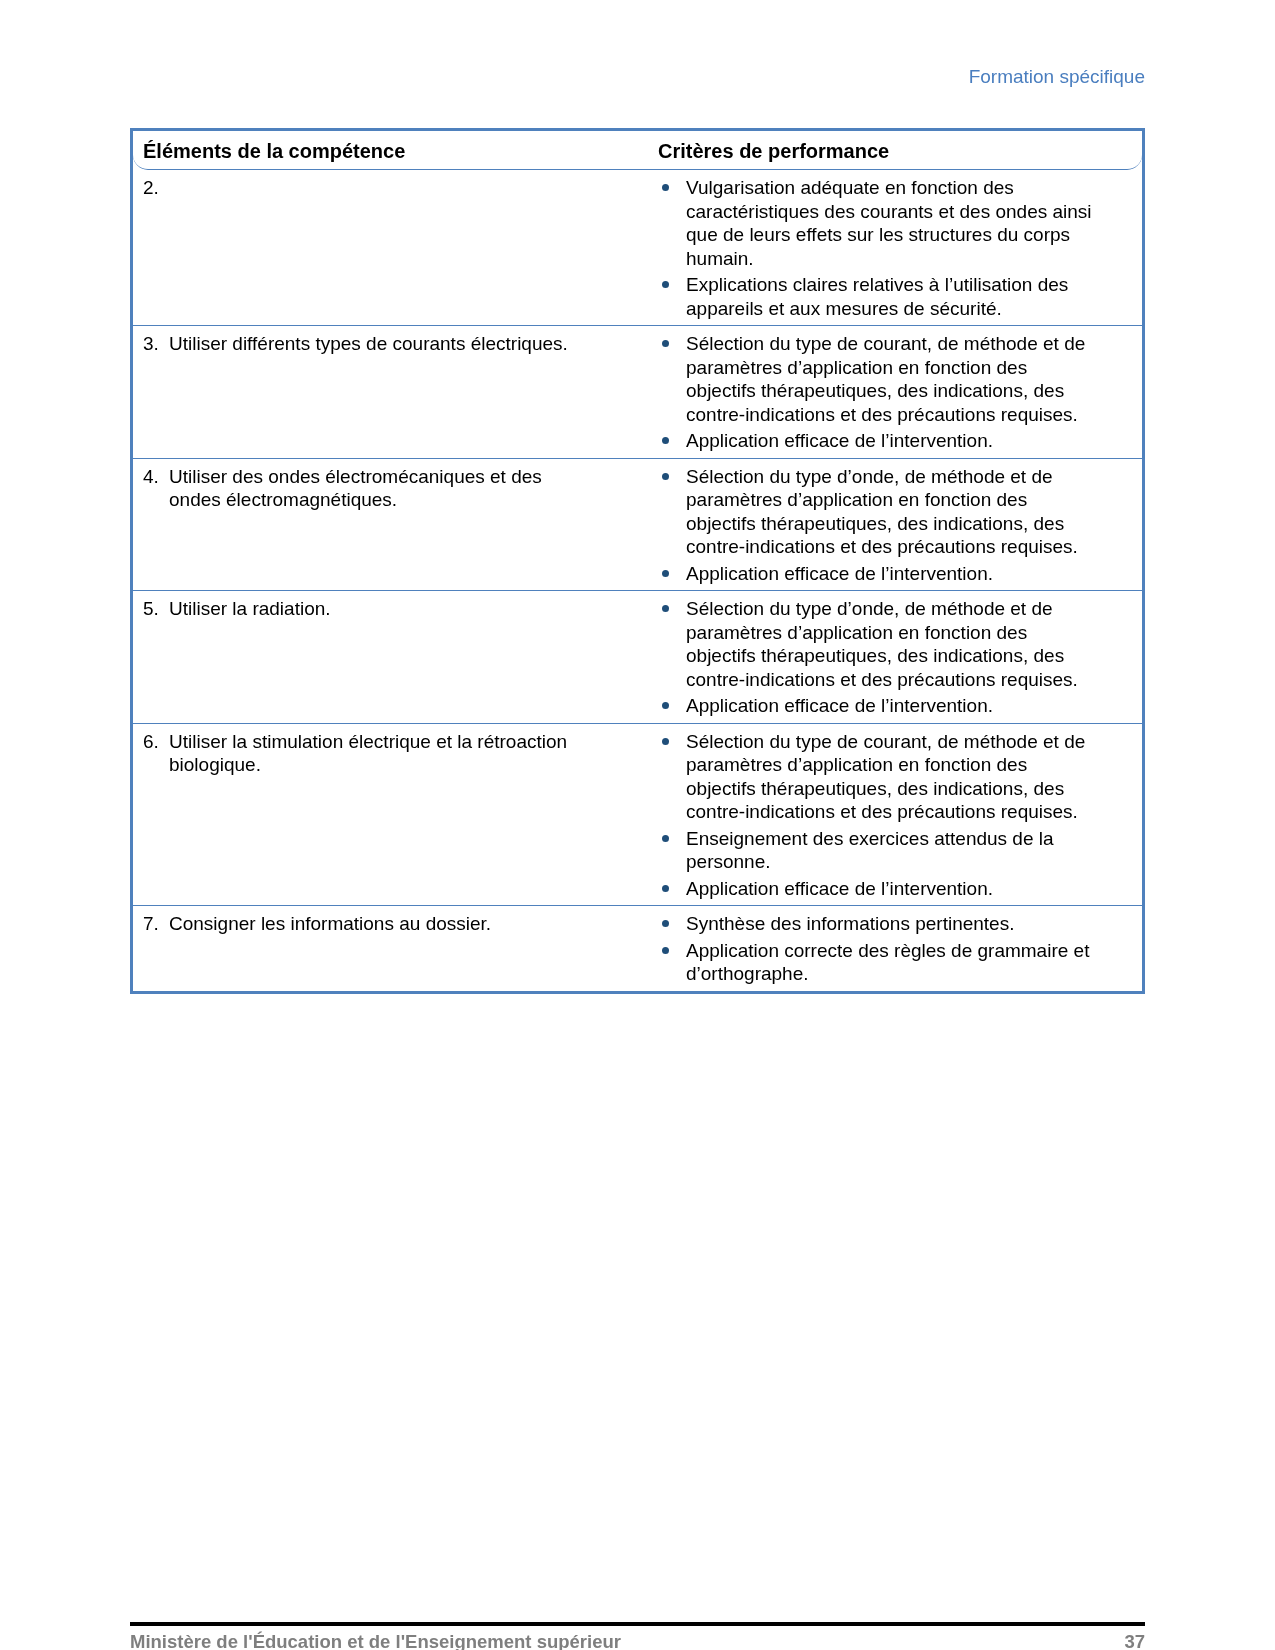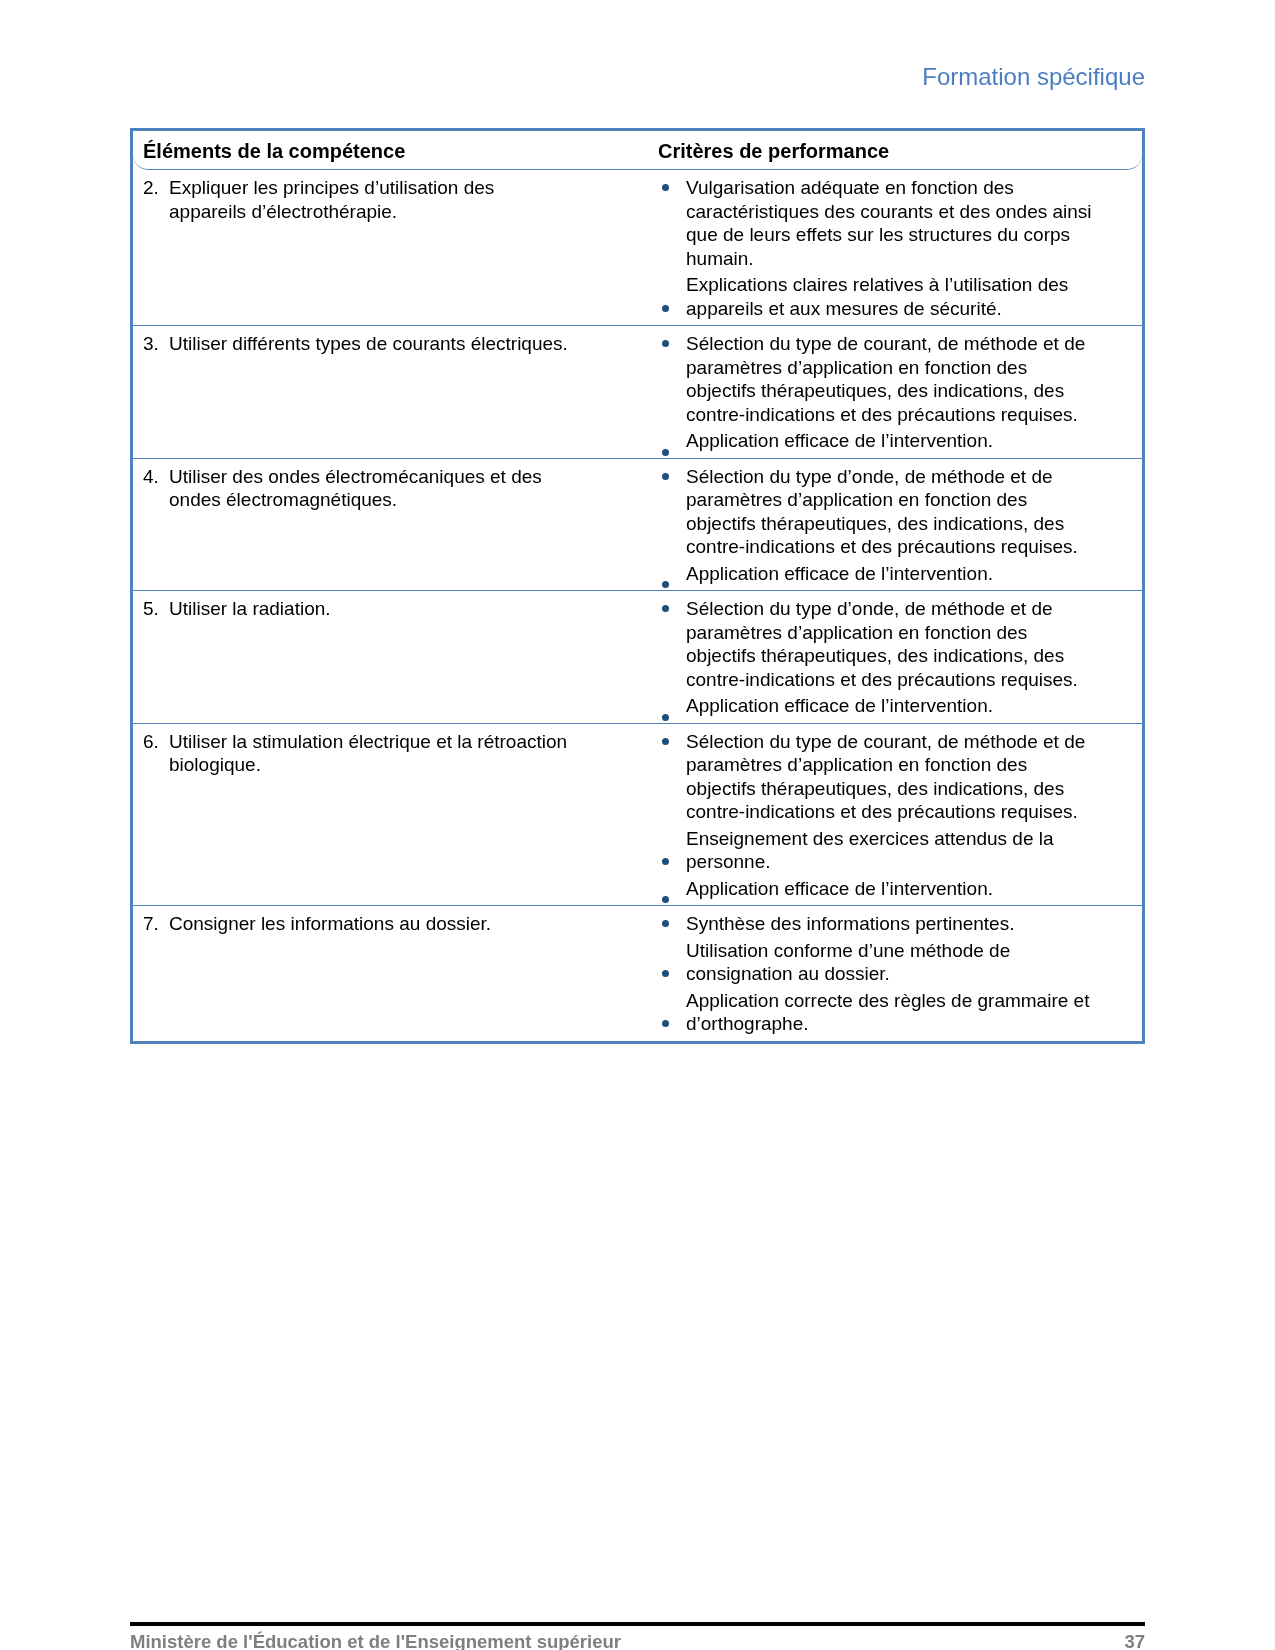--- a/index.html
+++ b/index.html
@@ -6,21 +6,21 @@
   * { box-sizing: border-box; }
   html, body { margin: 0; padding: 0; }
   body {
     width: 1275px; height: 1650px; position: relative;
     background: var(--page-bg, #ffffff);
     font-family: "Liberation Sans", "DejaVu Sans", sans-serif;
     color: var(--body-text, #000000);
   }
   .running-header {
     position: absolute; top: 64px; left: 130px; width: 1015px;
-    text-align: right; font-size: 24px; line-height: 26px;
+    text-align: right; font-size: 19px; line-height: 26px;
     color: var(--header-blue, #4a7ebf);
   }
   .competency-table {
     position: absolute; left: 130px; top: 128px; width: 1015px;
     border: 3px solid var(--table-border, #4f81bd);
     background: #fff;
   }
   .thead, .trow { display: grid; grid-template-columns: 515px 1fr; }
   .trow { border-top: 1.5px solid var(--table-border, #4f81bd); }
   .thead { border-bottom: 1.5px solid var(--table-border, #4f81bd); border-radius: 15px; }
@@ -28,21 +28,21 @@
   .th {
     font-weight: bold; font-size: 20px; line-height: 26px;
     padding: 7px 10px 5px 10px; color: #000;
   }
   .cell { font-size: 19px; line-height: 23.5px; }
   .left-cell { display: flex; padding: 6px 8px 5px 10px; }
   .num { flex: none; width: 26px; }
   .etext .line, .ctext .line { white-space: nowrap; }
   .right-cell { padding: 6px 8px 5px 0; }
   .crit { display: flex; }
-  .crit + .crit { margin-top: 3px; align-items: center; }
+  .crit + .crit { margin-top: 3px; }
   .bullet { flex: none; width: 38px; position: relative; }
   .bullet::after {
     content: ""; position: absolute; left: 14px; top: 8px;
     width: 7px; height: 7px; border-radius: 50%;
     background: var(--bullet, #1f4e79);
   }
   .page-footer { position: absolute; left: 130px; top: 1622px; width: 1015px; }
   .footer-rule { height: 4px; background: var(--footer-rule, #000000); }
   .footer-line {
     display: flex; justify-content: space-between; margin-top: 4px;
@@ -59,24 +59,20 @@
 
 <div class="competency-table">
   <div class="thead">
     <div class="th">Éléments de la compétence</div>
     <div class="th">Critères de performance</div>
   </div>
   <div id="table-body">
       <div class="trow">
         <div class="cell left-cell">
           <span class="num">2.</span>
-          <div class="etext">
-            <div class="line">Expliquer les principes d’utilisation des</div>
-            <div class="line">appareils d’électrothérapie.</div>
-          </div>
         </div>
         <div class="cell right-cell">
           <div class="crit">
             <span class="bullet"></span>
             <div class="ctext">
               <div class="line">Vulgarisation adéquate en fonction des</div>
               <div class="line">caractéristiques des courants et des ondes ainsi</div>
               <div class="line">que de leurs effets sur les structures du corps</div>
               <div class="line">humain.</div>
             </div>
@@ -204,27 +200,20 @@
           <span class="num">7.</span>
           <div class="etext">
             <div class="line">Consigner les informations au dossier.</div>
           </div>
         </div>
         <div class="cell right-cell">
           <div class="crit">
             <span class="bullet"></span>
             <div class="ctext">
               <div class="line">Synthèse des informations pertinentes.</div>
-            </div>
-          </div>
-          <div class="crit">
-            <span class="bullet"></span>
-            <div class="ctext">
-              <div class="line">Utilisation conforme d’une méthode de</div>
-              <div class="line">consignation au dossier.</div>
             </div>
           </div>
           <div class="crit">
             <span class="bullet"></span>
             <div class="ctext">
               <div class="line">Application correcte des règles de grammaire et</div>
               <div class="line">d’orthographe.</div>
             </div>
           </div>
         </div>

